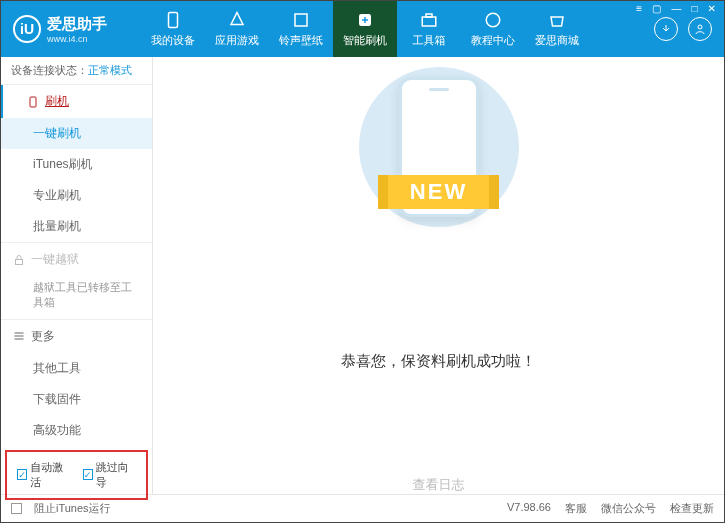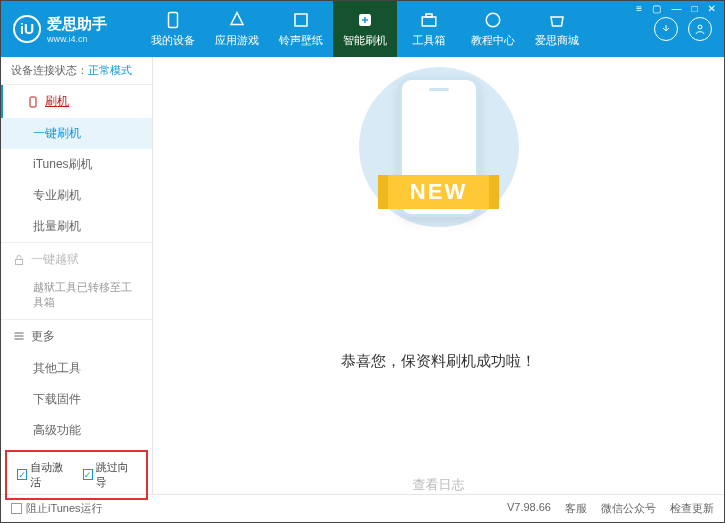--- a/index.html
+++ b/index.html
@@ -48,21 +48,21 @@
 .phone::before { content: ""; position: absolute; top: 8px; left: 50%; transform: translateX(-50%); width: 20px; height: 3px; background: #cde3f0; border-radius: 2px; }
 .phone::after { content: ""; position: absolute; bottom: 6px; left: 50%; transform: translateX(-50%); width: 10px; height: 10px; border: 2px solid #cde3f0; border-radius: 50%; }
 .circle-bg { position: absolute; width: 160px; height: 160px; border-radius: 50%; background: #d7eaf5; z-index: -1; }
 .new-banner { position: absolute; bottom: 28px; background: #ffc936; color: #fff; font-weight: bold; font-size: 22px; padding: 4px 22px; letter-spacing: 2px; border-left: 10px solid #f0b820; border-right: 10px solid #f0b820; }
 
 .success-text { font-size: 15px; color: #333; margin-top: 20px; }
 .ok-btn { margin-top: 14px; padding: 6px 24px; border: 1px solid #ccc; background: #fff; font-size: 12px; color: #555; cursor: pointer; }
 .log-link { margin-top: 10px; font-size: 13px; color: #bbb; cursor: pointer; }
 
 .footer { height: 28px; border-top: 1px solid #e5e5e5; display: flex; align-items: center; padding: 0 10px; font-size: 11px; color: #666; justify-content: space-between; }
-.footer-left { display: flex; align-items: center; gap: 4px; }
+.footer-left { display: flex; align-items: center; gap: 12px; }
 .footer-cb { width: 11px; height: 11px; border: 1px solid #999; display: inline-block; }
 .footer-right { display: flex; gap: 14px; }
 .footer-right span { cursor: pointer; }
 
 svg { fill: currentColor; }
 </style>
 </head>
 <body>
 
 <div class="header">

